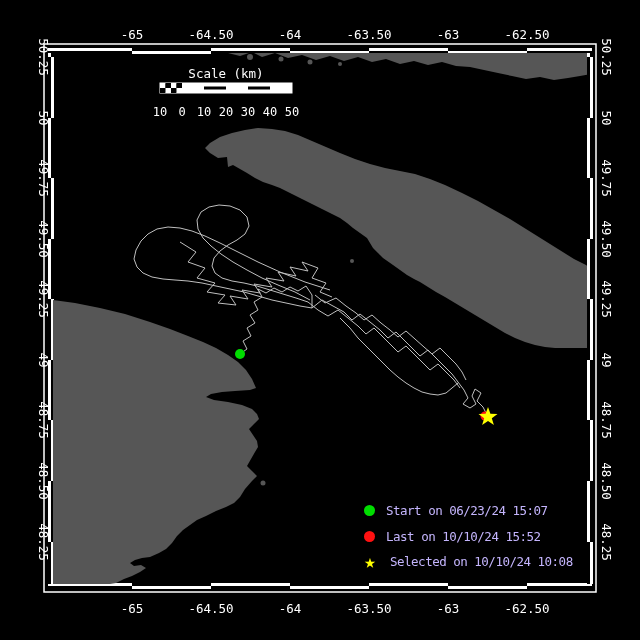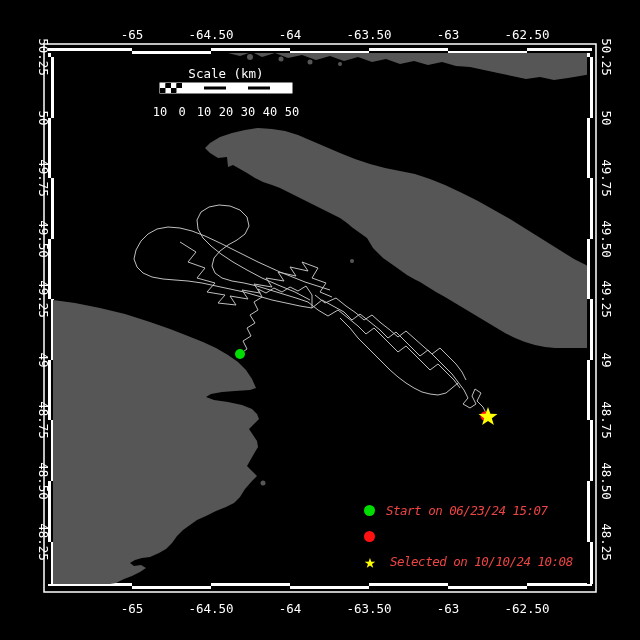--- a/index.html
+++ b/index.html
@@ -1,20 +1,20 @@
 <!DOCTYPE html>
 <html><head>
 <meta charset="utf-8">
 <style>
   html,body{margin:0;padding:0;background:#000;}
   #stage{position:relative;width:640px;height:640px;background:#000;overflow:hidden;
          font-family:"DejaVu Sans Mono","Liberation Mono",monospace;}
   #mapsvg{position:absolute;left:0;top:0;}
   .legend{position:absolute;left:364px;display:flex;align-items:center;height:16px;}
-  .legend .txt{color:#ef4444;font-size:12.5px;letter-spacing:-0.5px;white-space:pre;margin-left:11px;font-style:italic;}
+  .legend .txt{color:#c4b5fd;font-size:12.5px;letter-spacing:-0.5px;white-space:pre;margin-left:11px;}
   .dot{width:11px;height:11px;border-radius:50%;}
   .star-glyph{font-size:19px;line-height:11px;width:18px;margin-left:-3px;text-align:center;}
 </style>
 </head>
 <body>
 
 <div id="stage">
   <svg id="mapsvg" width="640" height="640" viewBox="0 0 640 640">
     <defs>
       <clipPath id="mapclip">
@@ -178,18 +178,19 @@
         <polygon points="488.0,407.0 490.4,413.8 497.5,413.9 491.8,418.2 493.9,425.1 488.0,421.0 482.1,425.1 484.2,418.2 478.5,413.9 485.6,413.8" fill="#ffff00"></polygon>
       </g>
   </svg>
 
   <div class="legend" style="top:502px;">
     <div class="dot" style="background:#00dd00;"></div>
     <div class="txt">Start on 06/23/24 15:07</div>
   </div>
   <div class="legend" style="top:528px;">
     <div class="dot" style="background:#ff1111;"></div>
+    <div class="txt">Last on 10/10/24 15:52</div>
   </div>
   <div class="legend" style="top:553px;">
     <div class="star-glyph" style="color:#ffff00;">★</div>
     <div class="txt">Selected on 10/10/24 10:08</div>
   </div>
 </div>
 
 </body></html>

